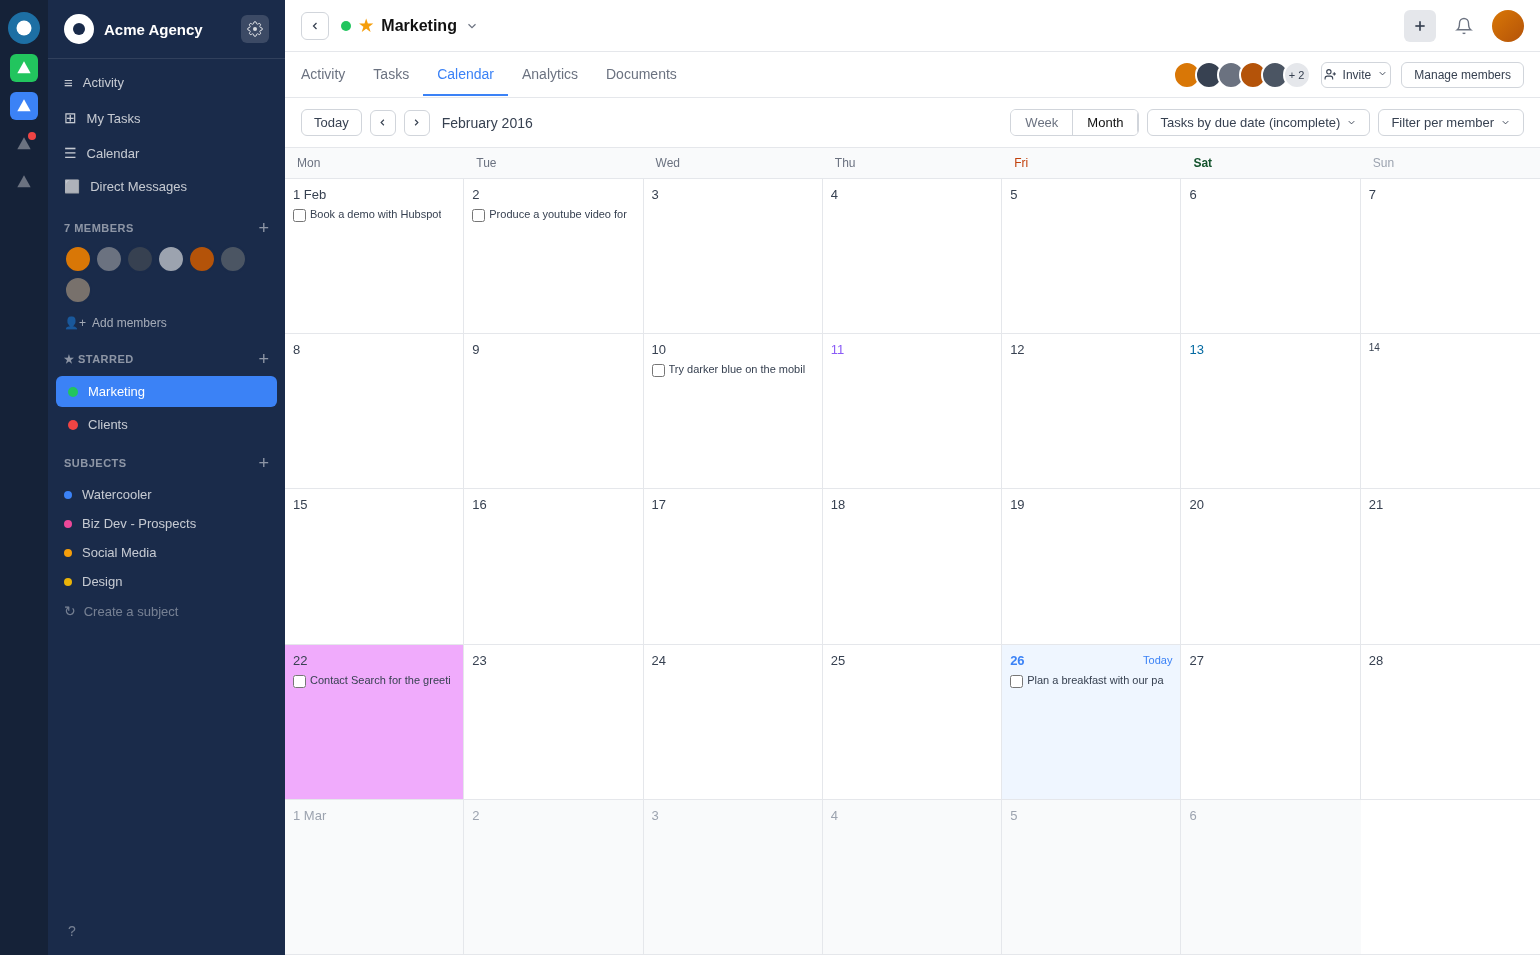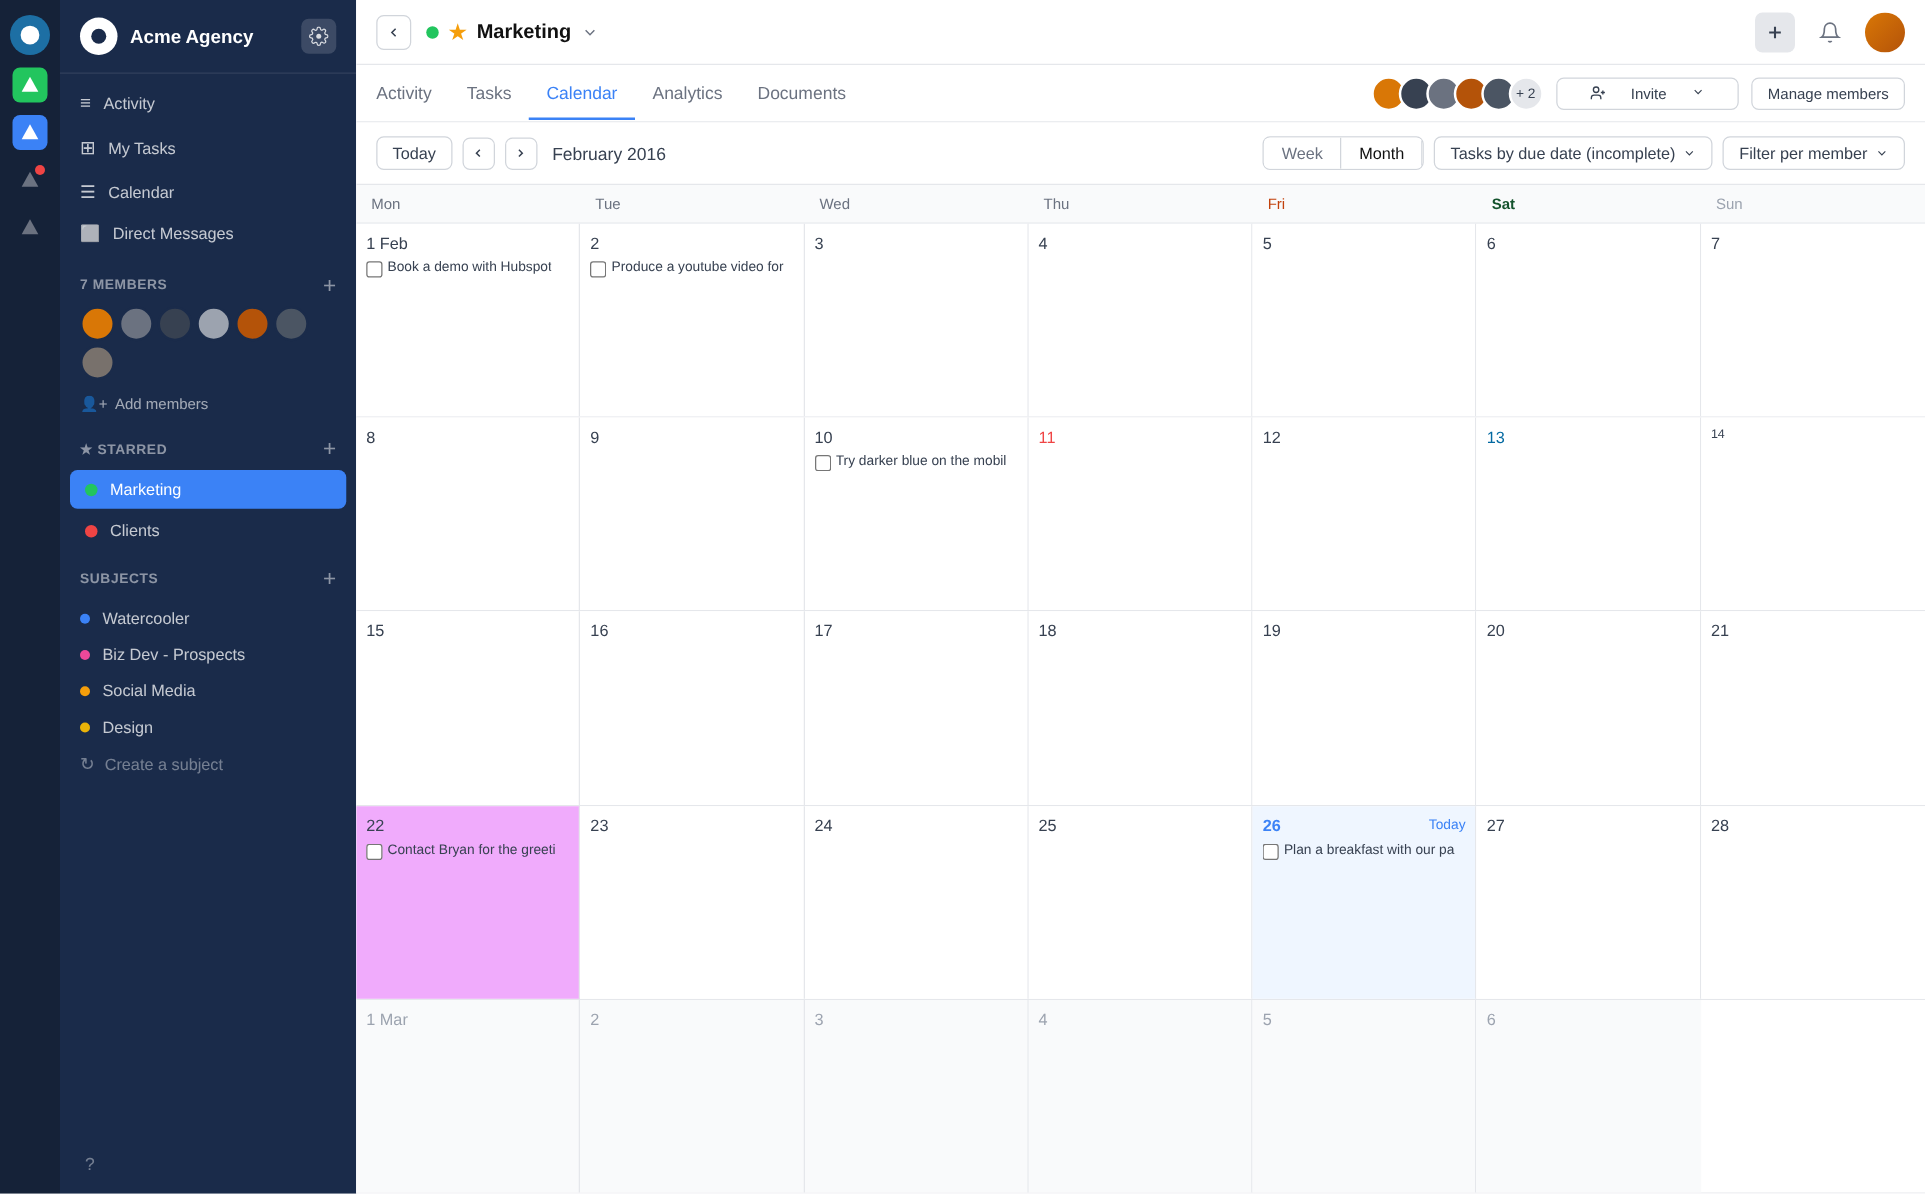--- a/index.html
+++ b/index.html
@@ -203,21 +203,21 @@
         <div style="display:flex;align-items:center;">
           <div style="width:28px;height:28px;border-radius:50%;background:#d97706;border:2px solid #fff;overflow:hidden;"></div>
           <div style="width:28px;height:28px;border-radius:50%;background:#374151;border:2px solid #fff;margin-left:-6px;overflow:hidden;"></div>
           <div style="width:28px;height:28px;border-radius:50%;background:#6b7280;border:2px solid #fff;margin-left:-6px;overflow:hidden;"></div>
           <div style="width:28px;height:28px;border-radius:50%;background:#b45309;border:2px solid #fff;margin-left:-6px;overflow:hidden;"></div>
           <div style="width:28px;height:28px;border-radius:50%;background:#4b5563;border:2px solid #fff;margin-left:-6px;overflow:hidden;"></div>
           <div style="width:28px;height:28px;border-radius:50%;background:#e5e7eb;border:2px solid #fff;margin-left:-6px;display:flex;align-items:center;justify-content:center;font-size:11px;color:#374151;">
             <span>+ 2</span>
           </div>
         </div>
-        <div style="display:flex;gap:20px;padding:5px 26px;border:1px solid #d1d5db;border-radius:6px;font-size:12px;color:#374151;cursor:pointer;">
+        <div style="display:flex;gap:6px;padding:5px 2px;border:1px solid #d1d5db;border-radius:6px;font-size:12px;color:#374151;cursor:pointer;">
           <svg width="13" height="13" viewBox="0 0 24 24" fill="none" stroke="#374151" stroke-width="2">
               <path d="M16 21v-2a4 4 0 00-4-4H6a4 4 0 00-4 4v2"></path>
               <circle cx="9" cy="7" r="4"></circle>
               <line x1="19" y1="8" x2="19" y2="14"></line>
               <line x1="22" y1="11" x2="16" y2="11"></line>
             </svg>
           <span>Invite</span>
           <svg width="11" height="11" viewBox="0 0 24 24" fill="none" stroke="#374151" stroke-width="2">
               <polyline points="6 9 12 15 18 9"></polyline>
             </svg>
@@ -339,21 +339,21 @@
               <div style="font-size: 13px; margin-bottom: 4px; display: flex; align-items: center; justify-content: space-between;">
                 <span style="color: rgb(55, 65, 81);">10</span>
               </div>
               <div style="display: flex; align-items: flex-start; gap: 4px; font-size: 11px; color: rgb(55, 65, 81); padding: 2px 0px;">
                 <input type="checkbox" style="margin-top: 1px; flex-shrink: 0; cursor: pointer;">
                 <span style="overflow: hidden; text-overflow: ellipsis; white-space: nowrap; max-width: 150px;">Try darker blue on the mobil</span>
               </div>
             </div>
             <div style="border-right: 1px solid rgb(229, 231, 235); padding: 8px; min-height: 120px; background: rgb(255, 255, 255); position: relative;">
               <div style="font-size: 13px; margin-bottom: 4px; display: flex; align-items: center; justify-content: space-between;">
-                <span style="color: #ef4444;">11</span>
+                <span style="color: #8b5cf6;">11</span>
               </div>
             </div>
             <div style="border-right: 1px solid rgb(229, 231, 235); padding: 8px; min-height: 120px; background: rgb(255, 255, 255); position: relative;">
               <div style="font-size: 13px; margin-bottom: 4px; display: flex; align-items: center; justify-content: space-between;">
                 <span style="color: rgb(55, 65, 81);">12</span>
               </div>
             </div>
             <div style="border-right: 1px solid rgb(229, 231, 235); padding: 8px; min-height: 120px; background: rgb(255, 255, 255); position: relative;">
               <div style="font-size: 13px; margin-bottom: 4px; display: flex; align-items: center; justify-content: space-between;">
                 <span style="color: #0369a1;">13</span>
@@ -402,21 +402,21 @@
               </div>
             </div>
           </div>
           <div style="display: grid; grid-template-columns: repeat(7, 1fr); border-bottom: 1px solid rgb(229, 231, 235); flex: 1 1 0%; min-height: 120px;">
             <div style="border-right: 1px solid rgb(229, 231, 235); padding: 8px; min-height: 120px; background: #f0abfc; position: relative;">
               <div style="font-size: 13px; margin-bottom: 4px; display: flex; align-items: center; justify-content: space-between;">
                 <span style="color: rgb(55, 65, 81);">22</span>
               </div>
               <div style="display: flex; align-items: flex-start; gap: 4px; font-size: 11px; color: rgb(55, 65, 81); padding: 2px 0px;">
                 <input type="checkbox" style="margin-top: 1px; flex-shrink: 0; cursor: pointer;">
-                <span style="overflow: hidden; text-overflow: ellipsis; white-space: nowrap; max-width: 150px;">Contact Bryan for the greeti</span>
+                <span style="overflow: hidden; text-overflow: ellipsis; white-space: nowrap; max-width: 150px;">Contact Search for the greeti</span>
               </div>
             </div>
             <div style="border-right: 1px solid rgb(229, 231, 235); padding: 8px; min-height: 120px; background: rgb(255, 255, 255); position: relative;">
               <div style="font-size: 13px; margin-bottom: 4px; display: flex; align-items: center; justify-content: space-between;">
                 <span style="color: rgb(55, 65, 81);">23</span>
               </div>
             </div>
             <div style="border-right: 1px solid rgb(229, 231, 235); padding: 8px; min-height: 120px; background: rgb(255, 255, 255); position: relative;">
               <div style="font-size: 13px; margin-bottom: 4px; display: flex; align-items: center; justify-content: flex-start;">
                 <span style="color: rgb(55, 65, 81);">24</span>

